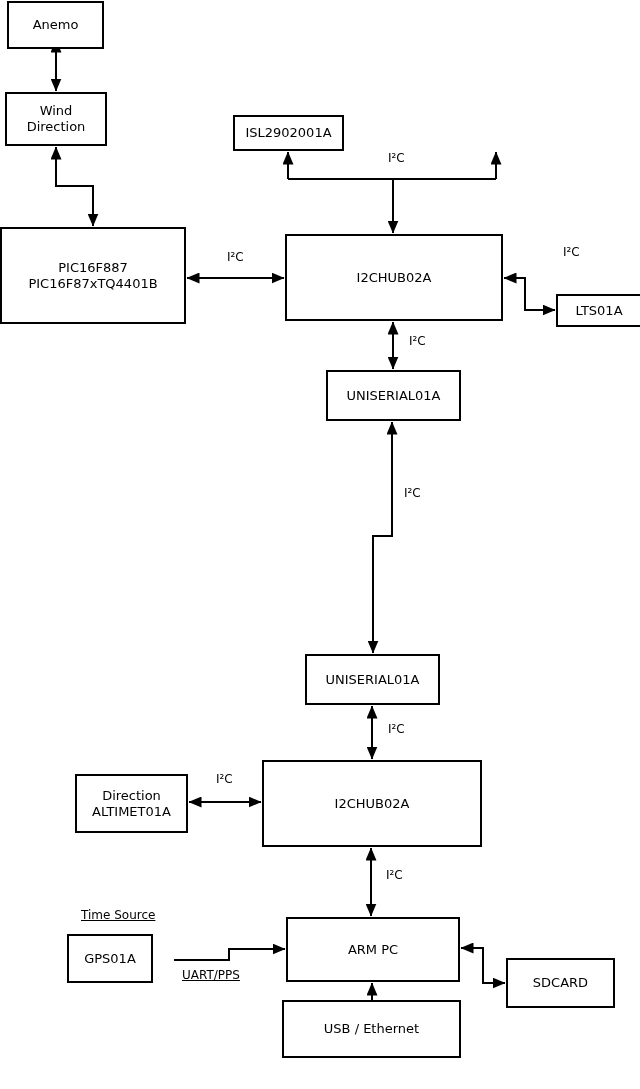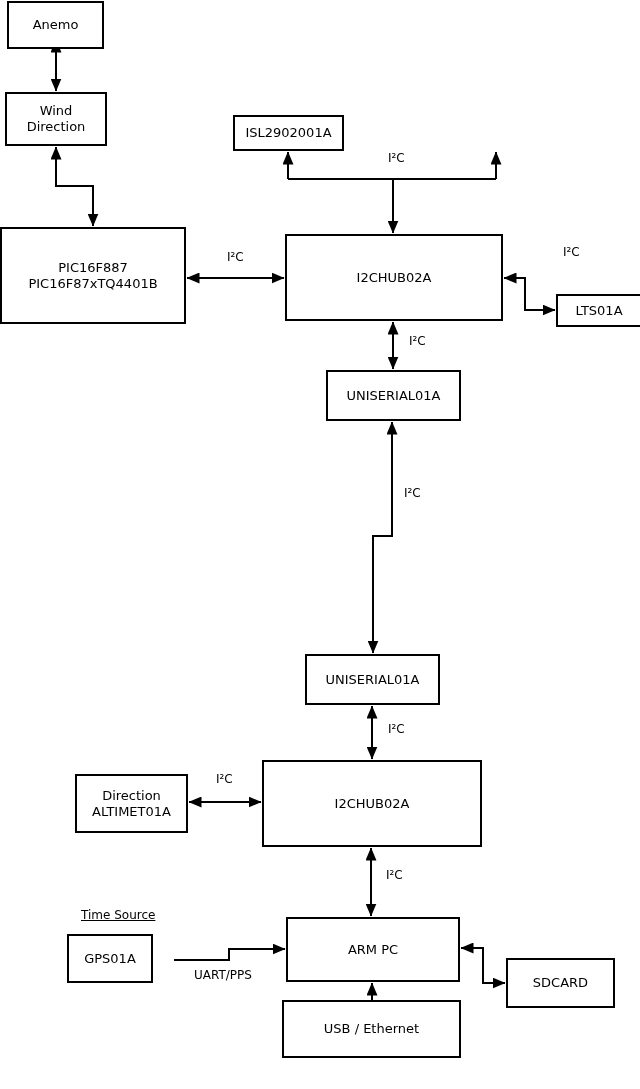--- a/index.html
+++ b/index.html
@@ -124,15 +124,15 @@
   <span class="edge-label" style="left:404px; top:487px;">I²C</span>
 
   <span class="edge-label" style="left:388px; top:723px;">I²C</span>
 
   <span class="edge-label" style="left:216px; top:773px;">I²C</span>
 
   <span class="edge-label" style="left:386px; top:869px;">I²C</span>
 
   <span class="edge-label" style="left:81px; top:909px;text-decoration:underline;">Time Source</span>
 
-  <span class="edge-label" style="left:194px; top:969px;">UART/PPS</span>
+  <span class="edge-label" style="left:182px; top:969px;text-decoration:underline;">UART/PPS</span>
 
 </div>
 
 </body></html>

